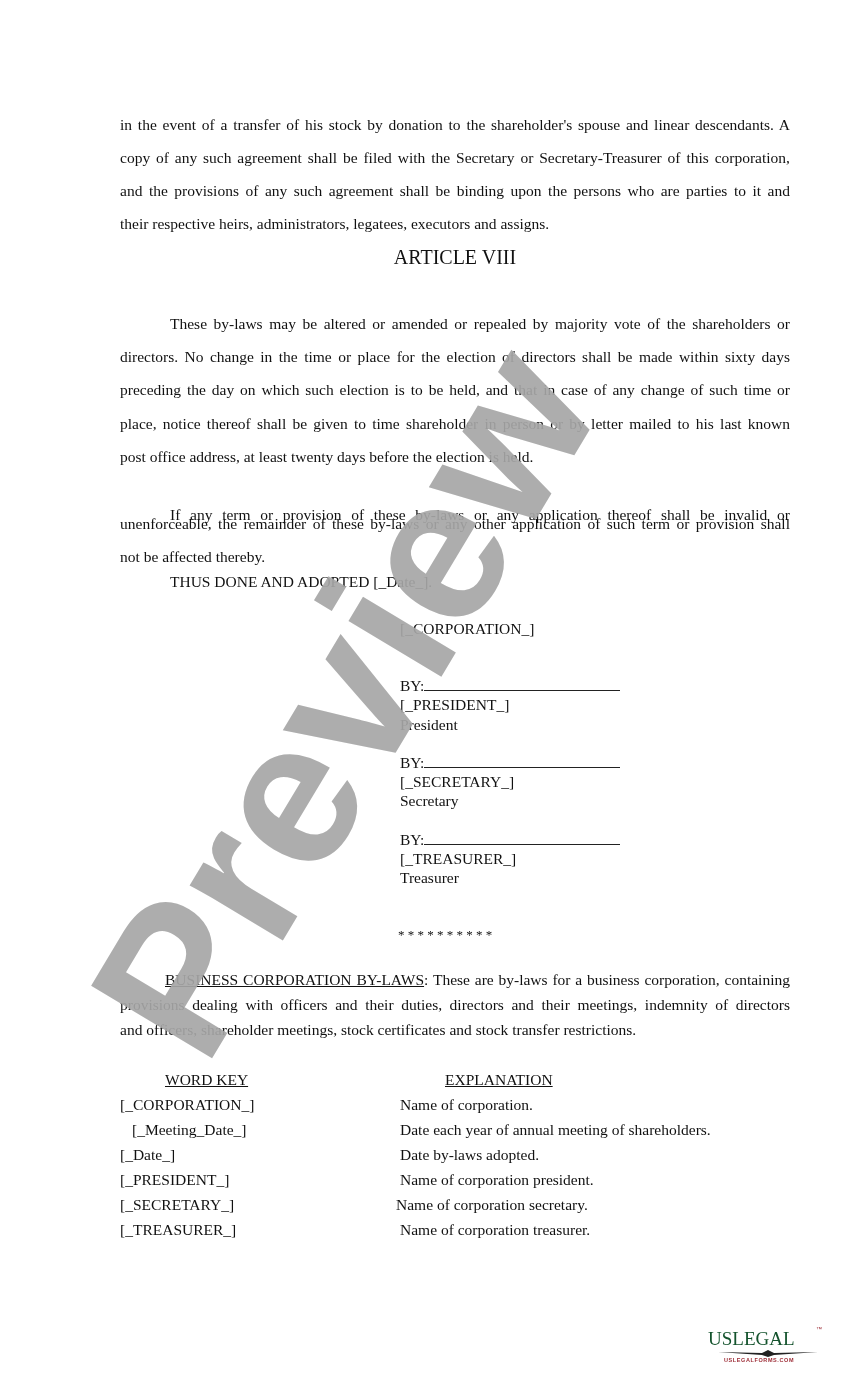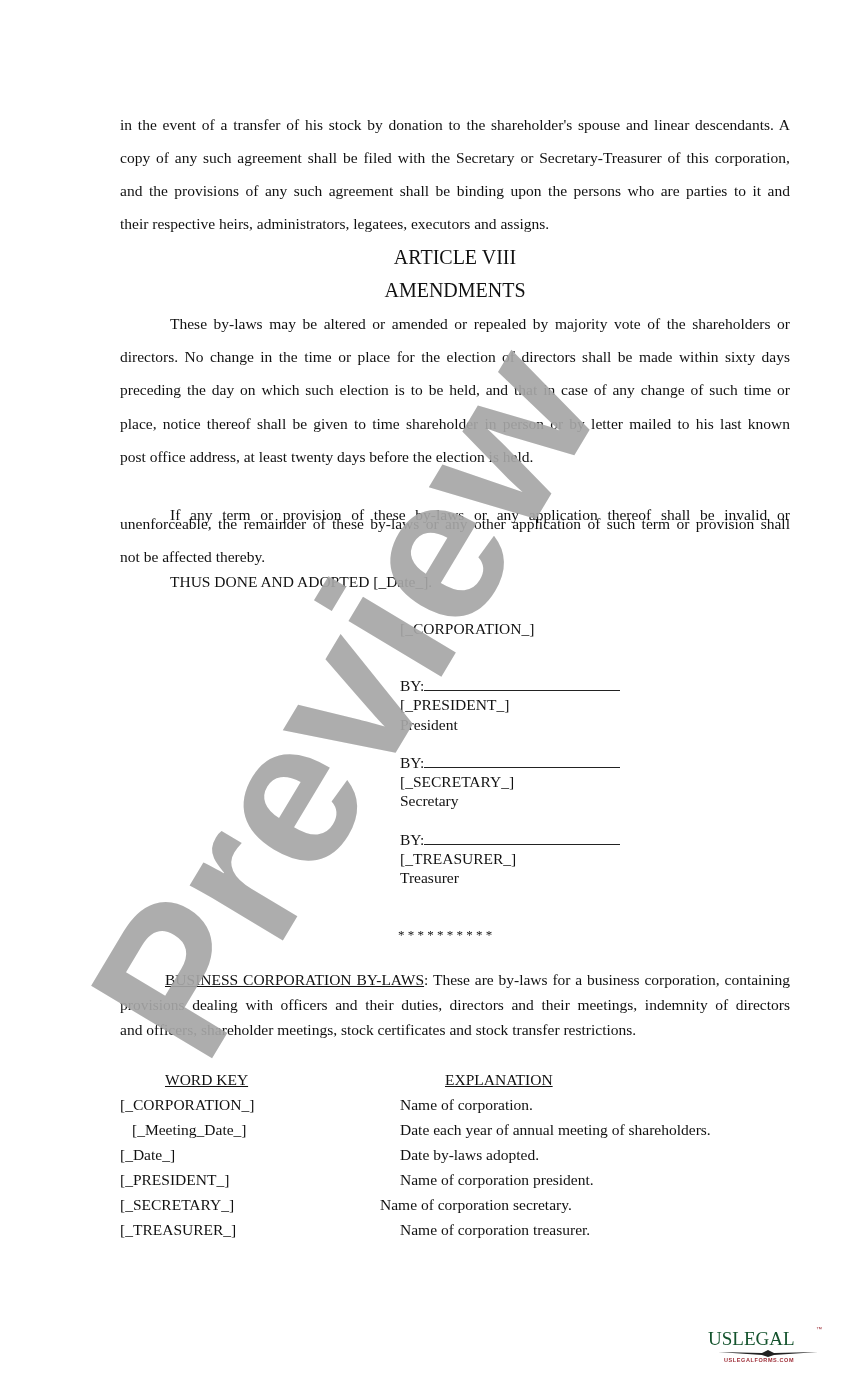--- a/index.html
+++ b/index.html
@@ -25,21 +25,20 @@
 <body>
 
 <div class="page">
 
   <div class="just" style="top:115px">in the event of a transfer of his stock by donation to the shareholder's spouse and linear descendants.  A</div>
   <div class="just" style="top:148px">copy of any such agreement shall be filed with the Secretary or Secretary-Treasurer of this corporation,</div>
   <div class="just" style="top:181px">and the provisions of any such agreement shall be binding upon the persons who are parties to it and</div>
   <div class="just last" style="top:214px">their respective heirs, administrators, legatees, executors and assigns.</div>
 
   <div class="center" style="top:247px">ARTICLE VIII</div>
-  <div class="center" style="top:280px">AMENDMENTS</div>
 
   <div class="just" style="top:347px">directors.  No change in the time or place for the election of directors shall be made within sixty days</div>
   <div class="just" style="top:314px; left:170px; width:620px">These by-laws may be altered or amended or repealed by majority vote of the shareholders or</div>
   <div class="just" style="top:380px">preceding the day on which such election is to be held, and that in case of any change of such time or</div>
   <div class="just" style="top:414px">place, notice thereof shall be given to time shareholder in person or by letter mailed to his last known</div>
   <div class="just last" style="top:447px">post office address, at least twenty days before the election is held.</div>
 
   <div class="just" style="top:505px; left:170px; width:620px">If any term or provision of these by-laws or any application thereof shall be invalid or</div>
   <div class="just" style="top:514px">unenforceable, the remainder of these by-laws or any other application of such term or provision shall</div>
   <div class="just last" style="top:547px">not be affected thereby.</div>
@@ -88,21 +87,21 @@
     <div class="line" style="top:1120px; left:132px">[_Meeting_Date_]</div>
     <div class="line" style="top:1120px; left:400px">Date each year of annual meeting of shareholders.</div>
 
     <div class="line" style="top:1145px; left:120px">[_Date_]</div>
     <div class="line" style="top:1145px; left:400px">Date by-laws adopted.</div>
 
     <div class="line" style="top:1170px; left:120px">[_PRESIDENT_]</div>
     <div class="line" style="top:1170px; left:400px">Name of corporation president.</div>
 
     <div class="line" style="top:1195px; left:120px">[_SECRETARY_]</div>
-    <div class="line" style="top:1195px; left:380px">Name of corporation secretary.</div>
+    <div class="line" style="top:1195px; left:396px">Name of corporation secretary.</div>
 
     <div class="line" style="top:1220px; left:120px">[_TREASURER_]</div>
     <div class="line" style="top:1220px; left:400px">Name of corporation treasurer.</div>
   </div>
 </div>
 
 <svg class="watermark" viewBox="0 0 850 1400">
   <text x="0" y="0" transform="translate(205,1070) rotate(-59)" font-family="Liberation Sans, DejaVu Sans, sans-serif" font-weight="bold" font-size="205" fill="#a6a6a6" fill-opacity="0.92">Preview</text>
 </svg>
 

